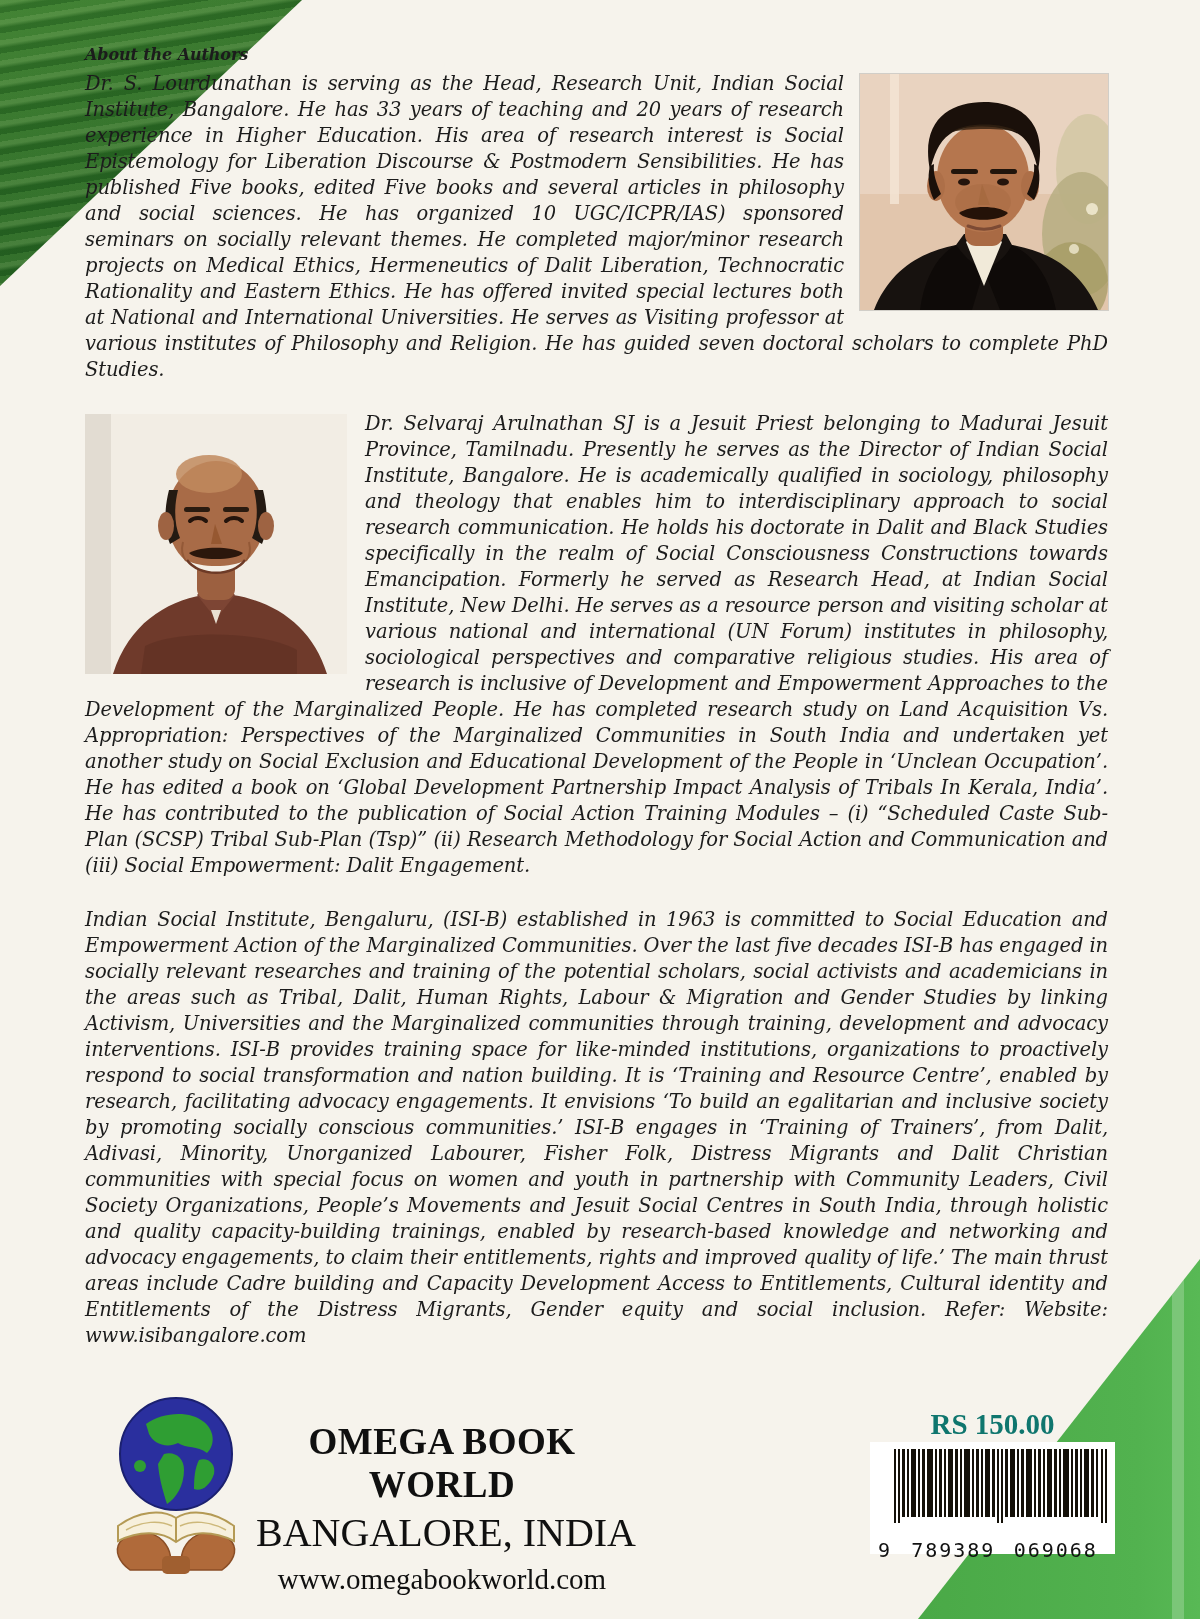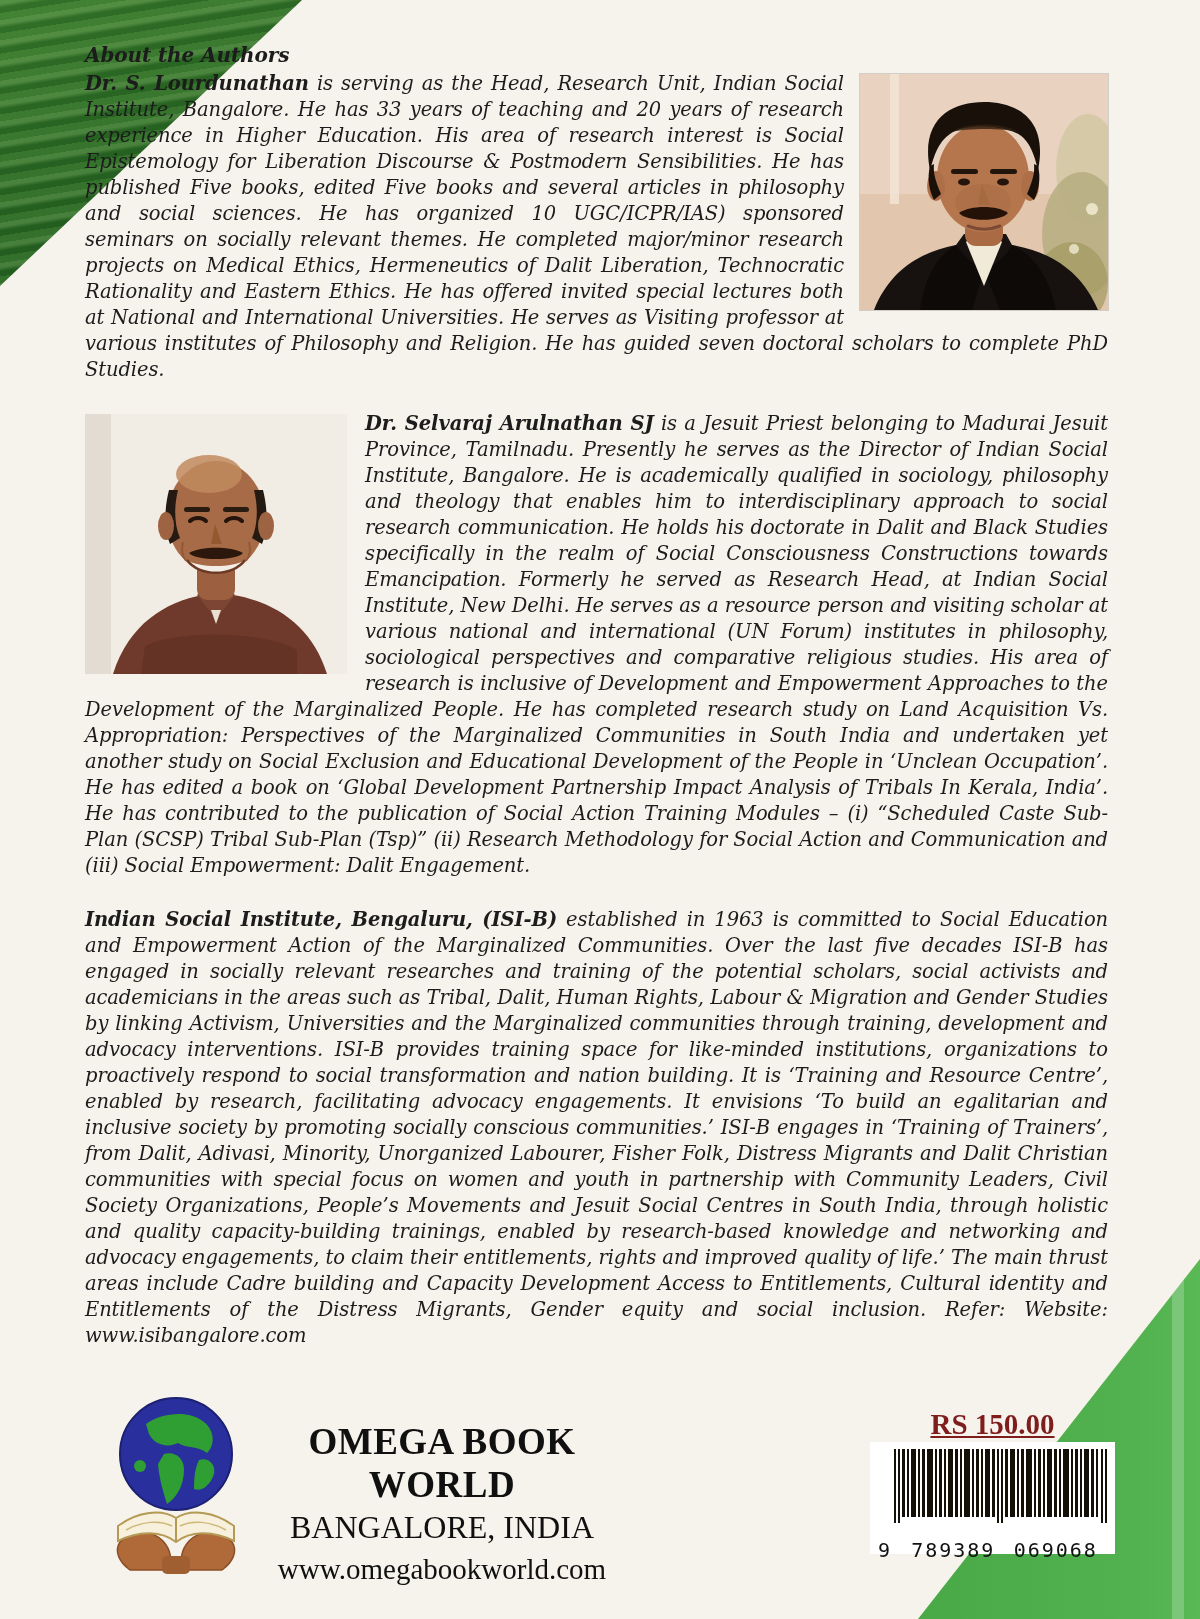--- a/index.html
+++ b/index.html
@@ -24,42 +24,42 @@
   .tri-br::after{
     content:""; position:absolute; top:0; bottom:0; right:16px; width:12px;
     background:rgba(255,255,255,.22);
   }
   
   .content{
     position:absolute; left:85px; top:42px; width:1023px; z-index:2;
     color:#1c1c1c; font-style:italic; font-size:19.5px; line-height:26px;
     text-align:justify; letter-spacing:-0.1px;
   }
-  .sec-title{ font-size:20px; font-weight:bold; margin:0 0 3px 0; }
+  .sec-title{ font-size:16px; font-weight:bold; margin:0 0 3px 0; }
   .bio{ margin:0; }
   .sec{ margin:0 0 28px 0; }
   .photo{ display:block; overflow:hidden; }
   .photo svg{ display:block; }
   .photo1{ float:right; width:248px; height:236px; margin:3px 0 10px 16px; box-shadow:0 0 0 1px rgba(0,0,0,.15); }
   .photo2{ float:left; width:262px; height:260px; margin:3px 18px 6px 0; }
-  b.lead{ font-weight:bold; }
+  b.lead{ font-weight:normal; }
   
   .logo{ position:absolute; left:106px; top:1392px; width:140px; height:182px; z-index:2; }
   .pub{
     position:absolute; left:248px; top:1420px; width:388px; z-index:2;
     text-align:center; color:#101010; font-style:normal;
     font-family:"Liberation Serif", serif;
   }
   .pub-name{ font-weight:bold; font-size:37px; letter-spacing:.5px; }
-  .pub-city{ font-size:32px; margin-top:3px; }
+  .pub-city{ font-size:40px; margin-top:3px;text-align:right; }
   .pub-web{ font-size:29px; margin-top:7px; }
   .price{
     position:absolute; left:870px; top:1408px; width:245px; z-index:3;
     text-align:center; font-family:"Liberation Serif", serif; font-style:normal;
-    font-weight:bold; font-size:29px; color:#7f1d1d;text-decoration:underline;
+    font-weight:bold; font-size:29px; color:#0f766e;
   }
   .barcode{
     position:absolute; left:870px; top:1442px; width:245px; height:112px; z-index:3;
     background:#ffffff; box-sizing:border-box; padding:7px 8px 0 8px;
   }
   .bars{ display:block; margin-left:16px; }
   .isbn-row{
     display:flex; align-items:flex-end; margin-top:2px;
     font-family:"DejaVu Sans Mono", monospace; font-style:normal;
     font-size:20px; color:#111;

